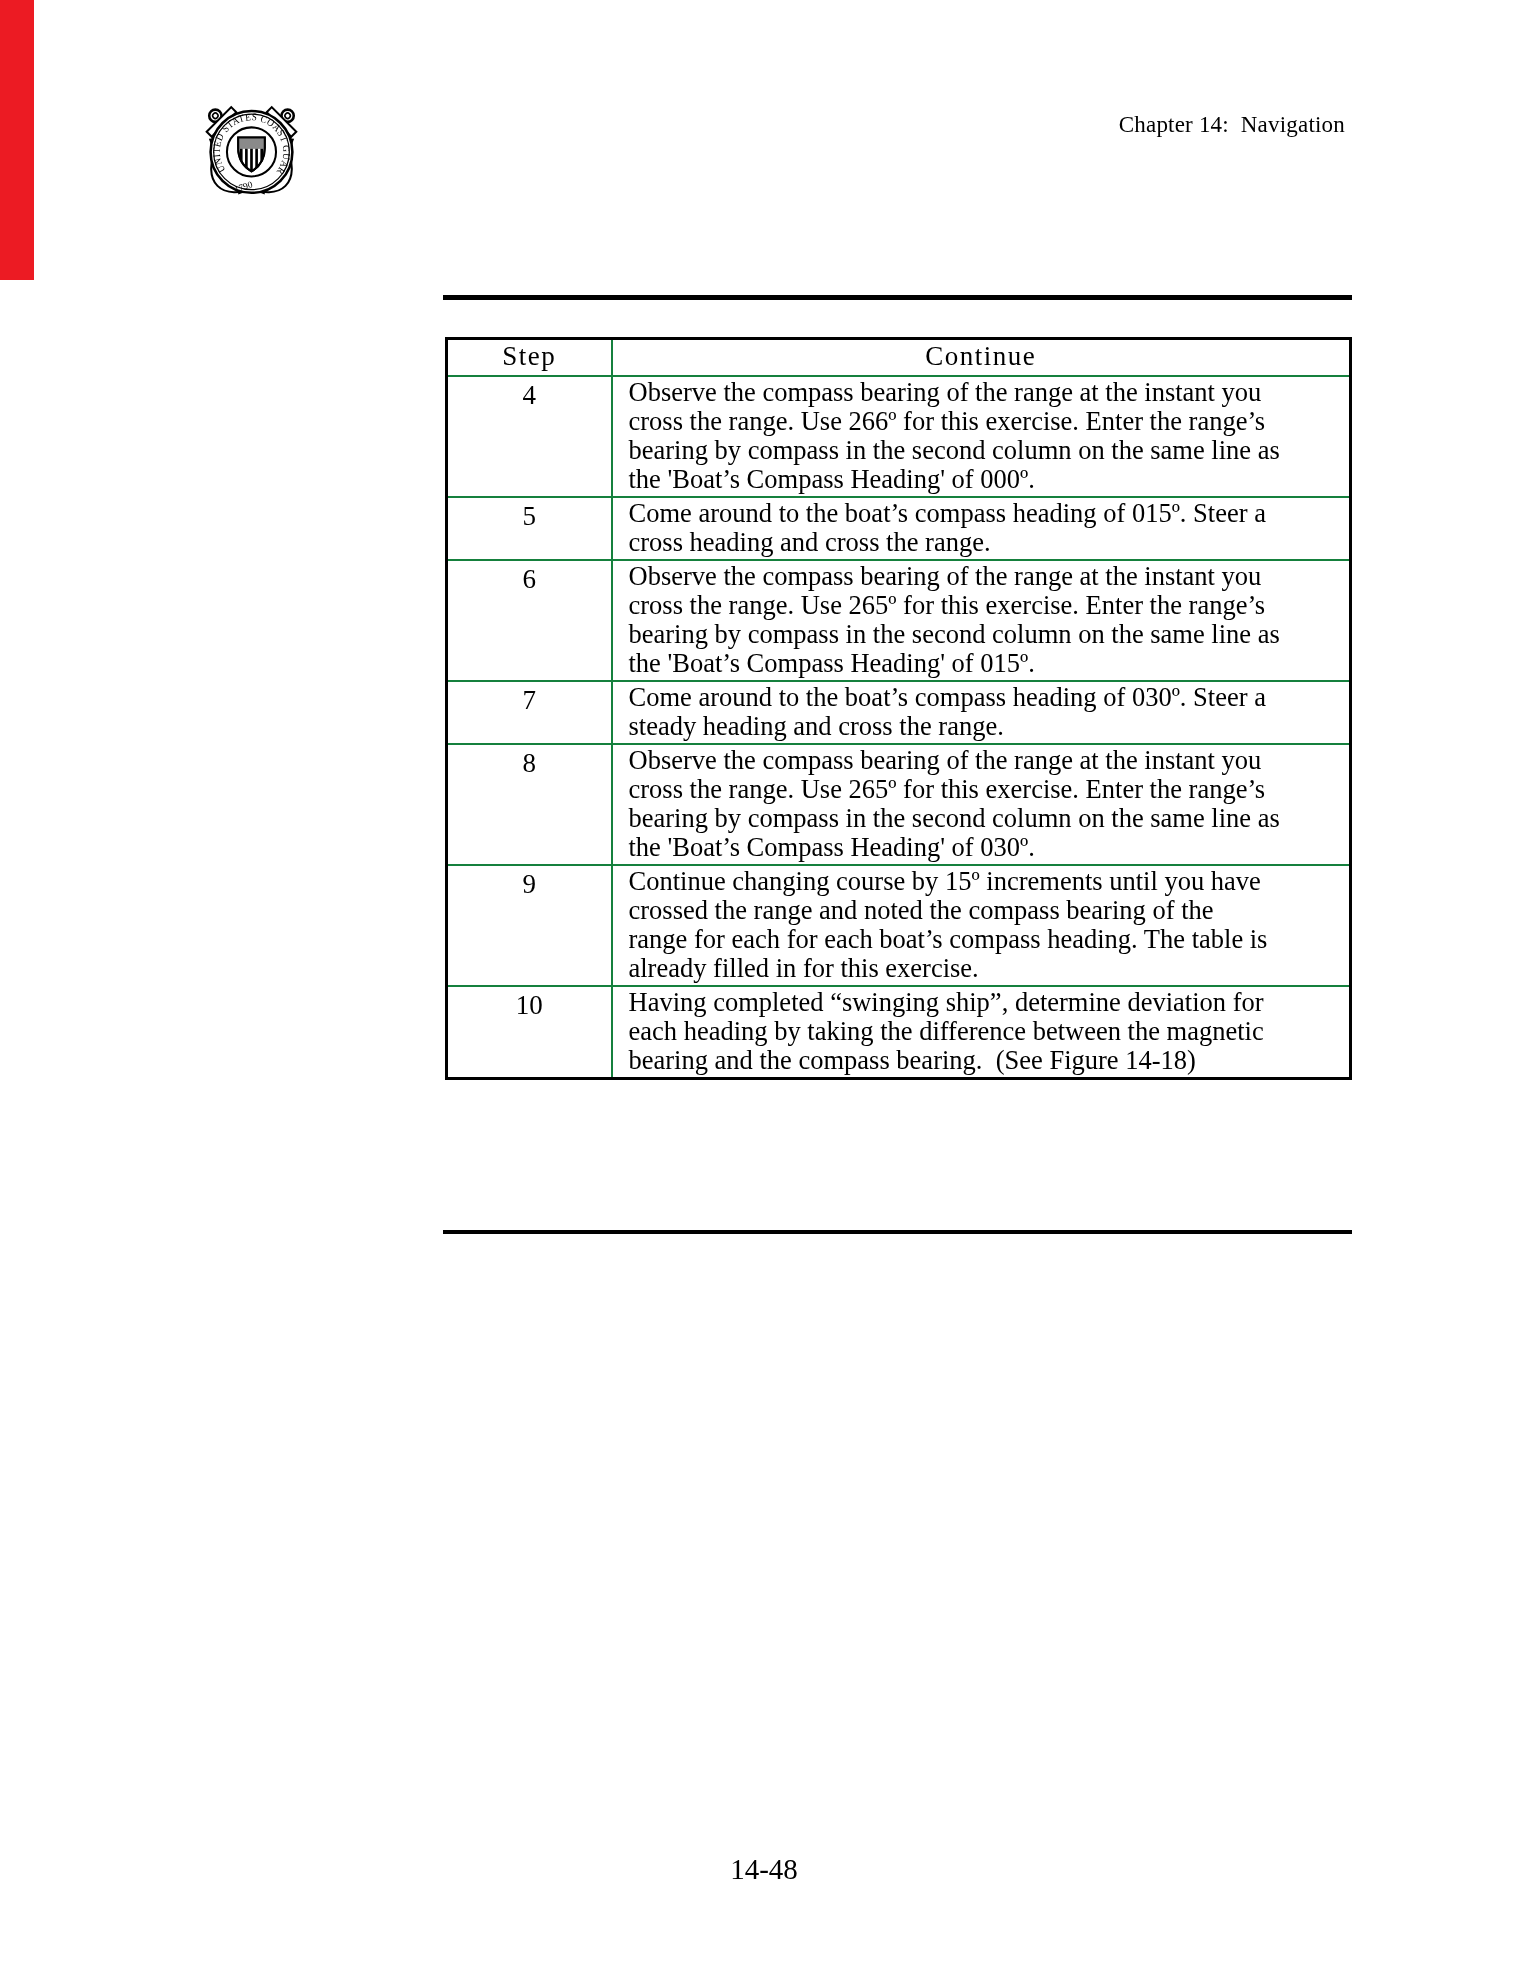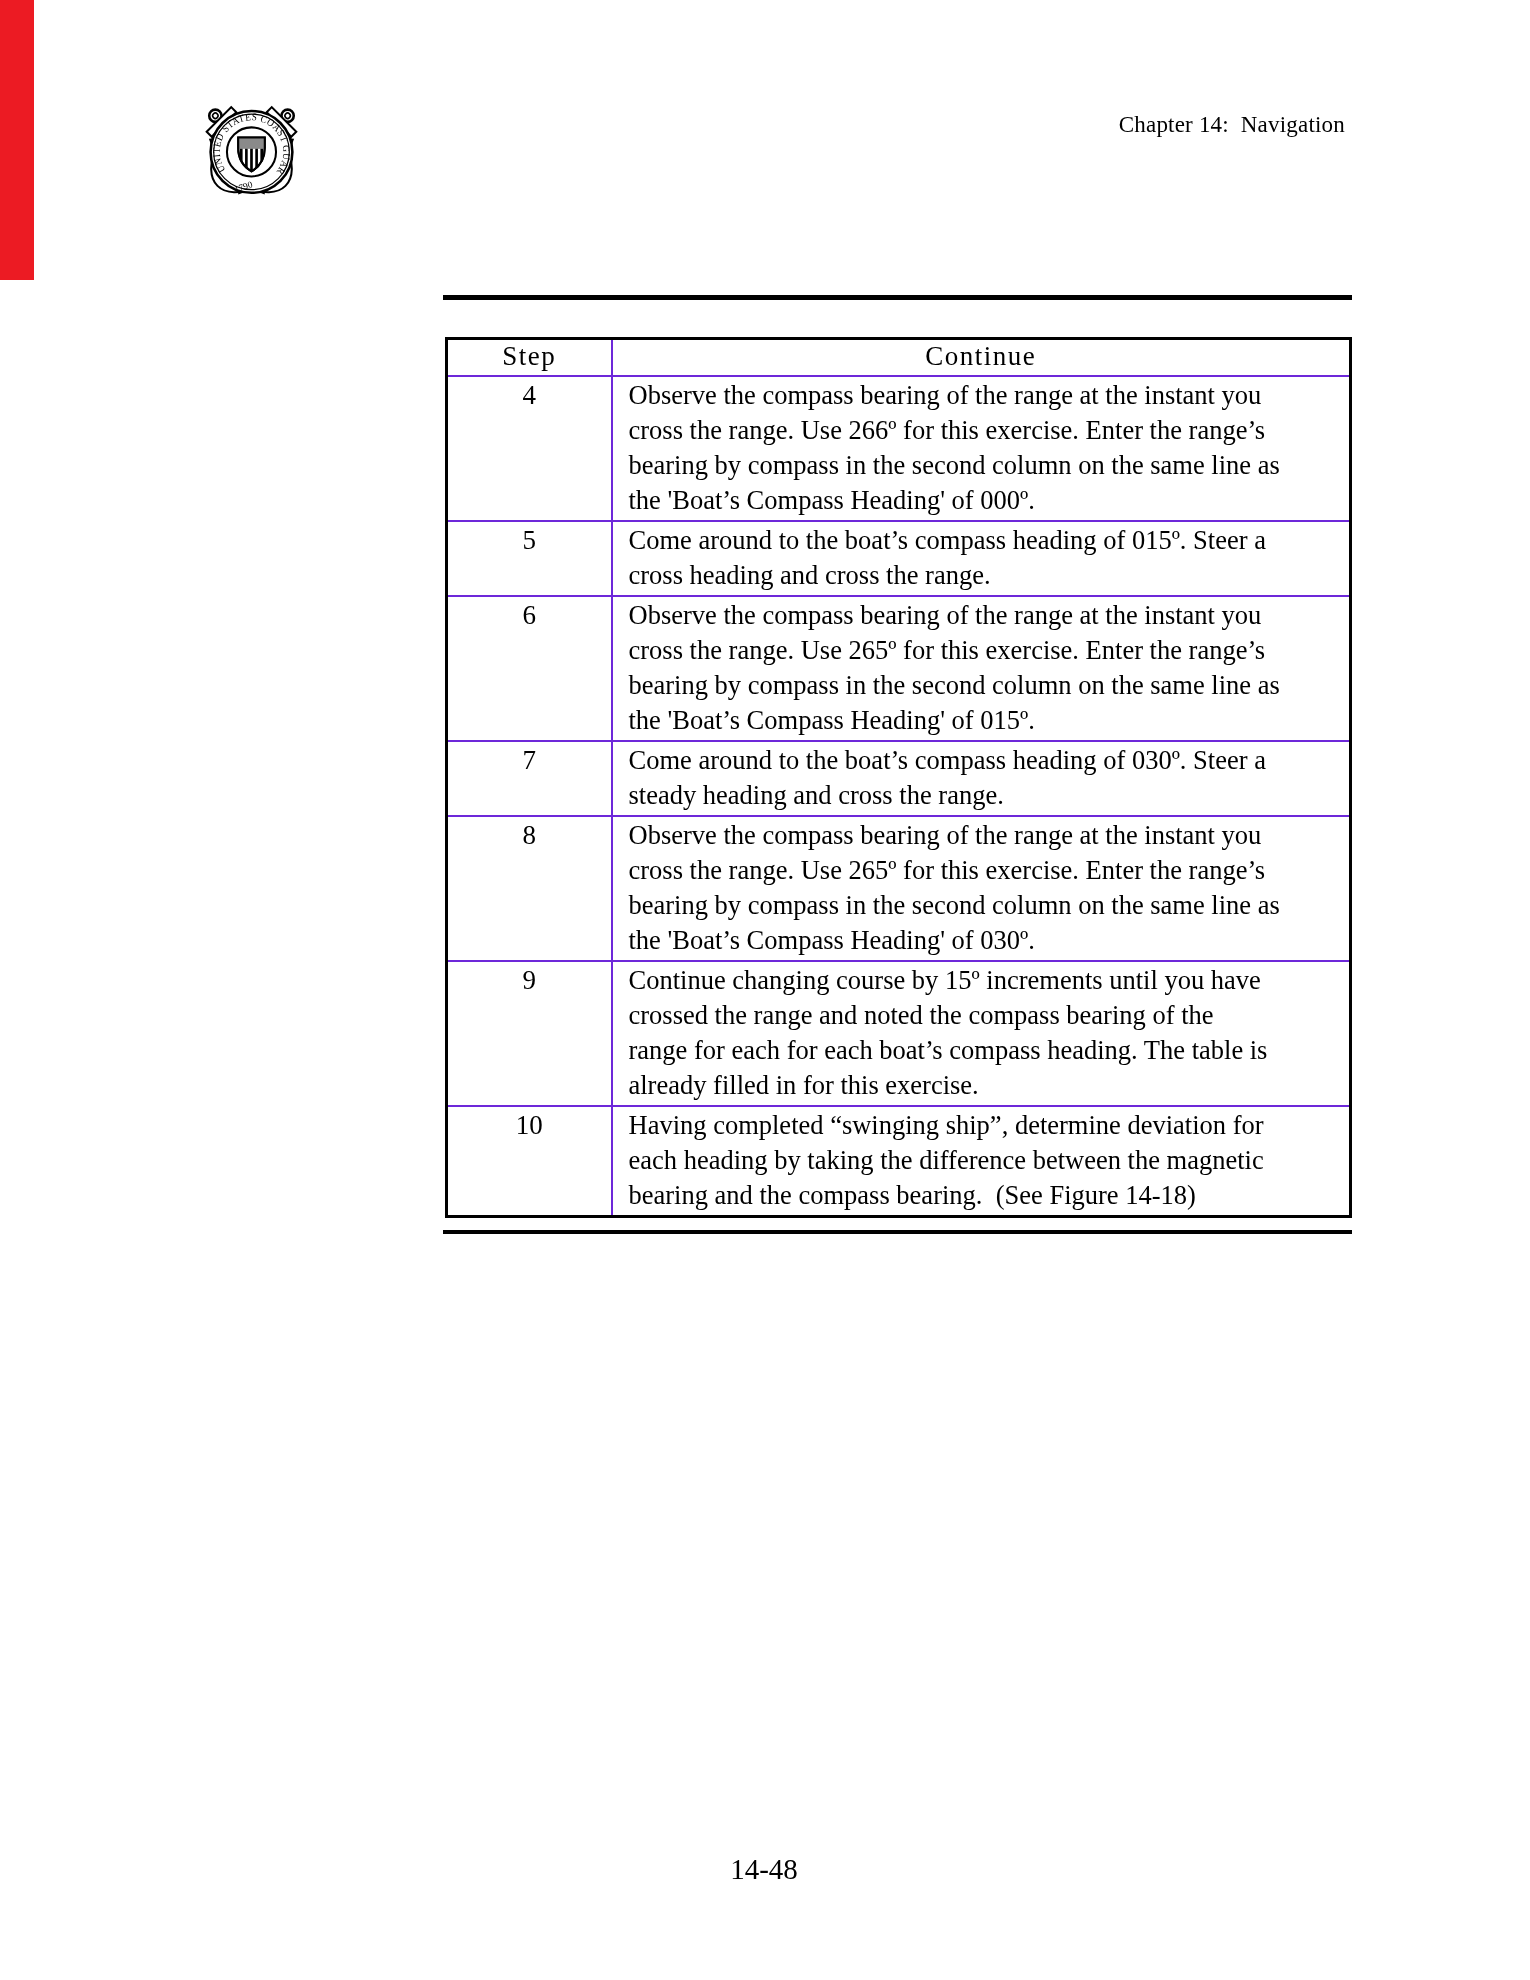--- a/index.html
+++ b/index.html
@@ -17,31 +17,31 @@
   .rule{position:absolute;left:443px;width:909px;background:#000;}
   .rule-top{top:295px;height:5px;}
   .rule-bottom{top:1230px;height:4px;}
   .tbl-wrap{position:absolute;left:445px;top:337px;width:907px;}
   table.proc-table{
     width:907px;border-collapse:collapse;table-layout:fixed;
     border:3px solid #000;
   }
   table.proc-table col.c-step{width:165px;}
   table.proc-table th, table.proc-table td{
-    border:2px solid #6d28d9;vertical-align:top;
+    border:2px solid #15803d;vertical-align:top;
   }
   th.hdr{
     font-weight:normal;font-size:27px;letter-spacing:1.5px;
     text-align:center;height:32px;padding:1px 0 2px 0;
   }
   td.step-cell{
     text-align:center;font-size:27px;line-height:35px;padding:1px 0 2px 0;
   }
   td.proc-cell{
-    font-size:26.5px;line-height:35px;
+    font-size:26.5px;line-height:29px;
     padding:1px 6px 2px 16px;
     white-space:pre;overflow:hidden;
   }
   .page-num{
     position:absolute;top:1853px;left:0;width:1528px;
     text-align:center;font-size:29px;
   }
 </style>
 </head>
 <body>

